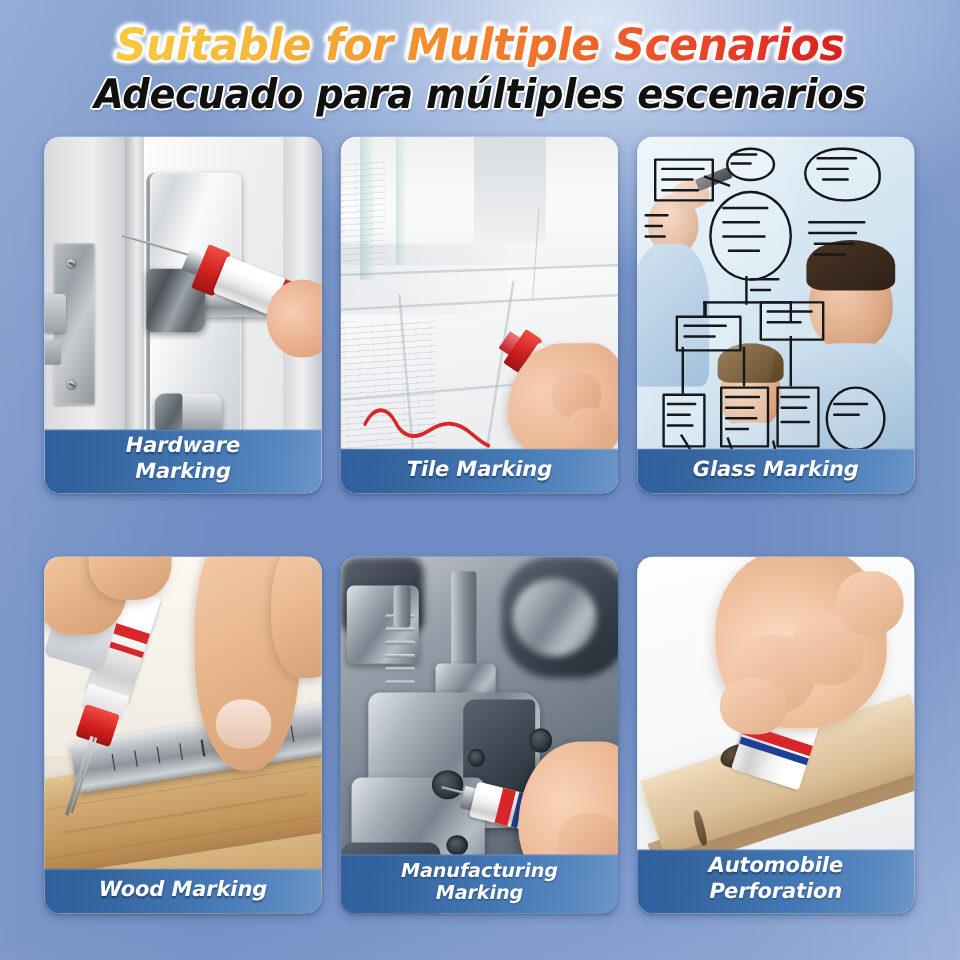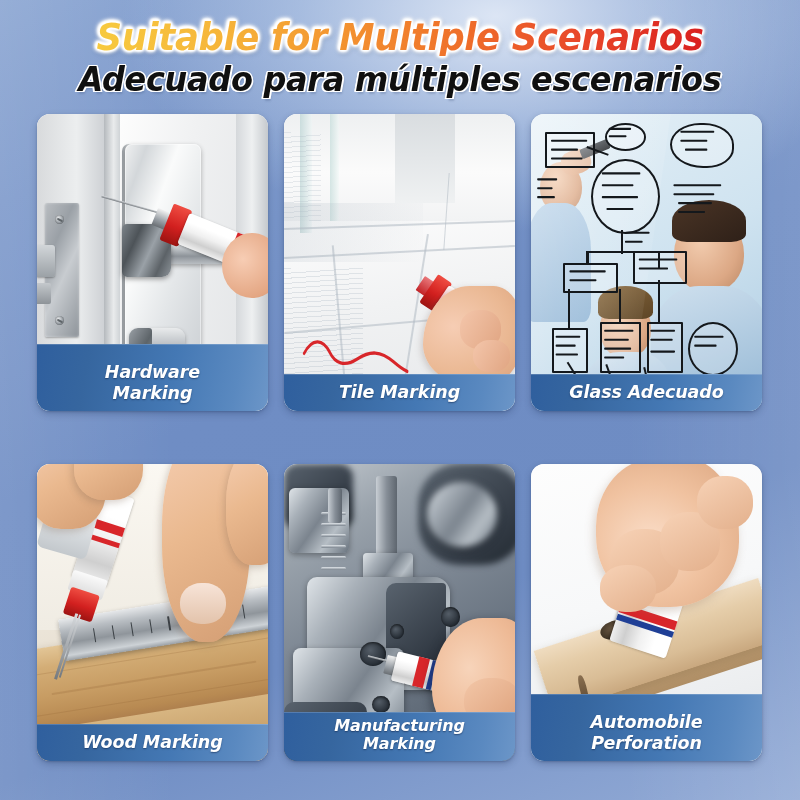--- a/index.html
+++ b/index.html
@@ -118,21 +118,21 @@
     font-style: italic;
     font-size: 17.5px;
     line-height: 1.16;
     text-align: center;
     padding: 8px 6px 9px;
     letter-spacing: -0.1px;
     text-shadow: 0 1px 1.5px rgba(12,32,70,0.55);
     box-shadow: inset 0 1px 0 rgba(255,255,255,0.18);
     z-index: 3;
   }
-  .card-label.two-line { padding: 18px 6px 8px; margin-top: 36px; }
+  .card-label.two-line { padding: 4px 6px 8px; margin-top: 36px; }
   .card-label.three-line { font-size: 16px; padding: 5px 6px 7px; }
   .card-label span { display: block; }
 
   
   
   
   .abs { position: absolute; }
 
   
   .hw-bg {
@@ -512,21 +512,21 @@
             <path d="M11,75 h10 M11,78 h8 M11,81 h9"></path>
             <path d="M32,73 h12 M32,76 h10 M32,79 h11 M32,82 h8"></path>
             <path d="M52,73 h10 M52,76 h9 M52,80 h10"></path>
             <path d="M71,75 h12 M71,78 h9"></path>
             <path d="M3,22 h8 M3,25 h6 M3,28 h7"></path>
             <path d="M41,40 h10 M41,43 h7"></path>
           </g>
         </svg>
       </div>
       <div class="card-label">
-        <span>Glass Adecuado</span>
+        <span>Glass Marking</span>
       </div>
     </div>
 
     <div class="card">
       <div class="card-photo">
         <div class="abs wd-bg"></div>
         <div class="abs wd-wall"></div>
         <div class="abs wd-plank">
           <div class="wd-plank-grain" style="left:4%;top:28%;width:88%;"></div>
           <div class="wd-plank-grain" style="left:10%;top:52%;width:76%;"></div>

